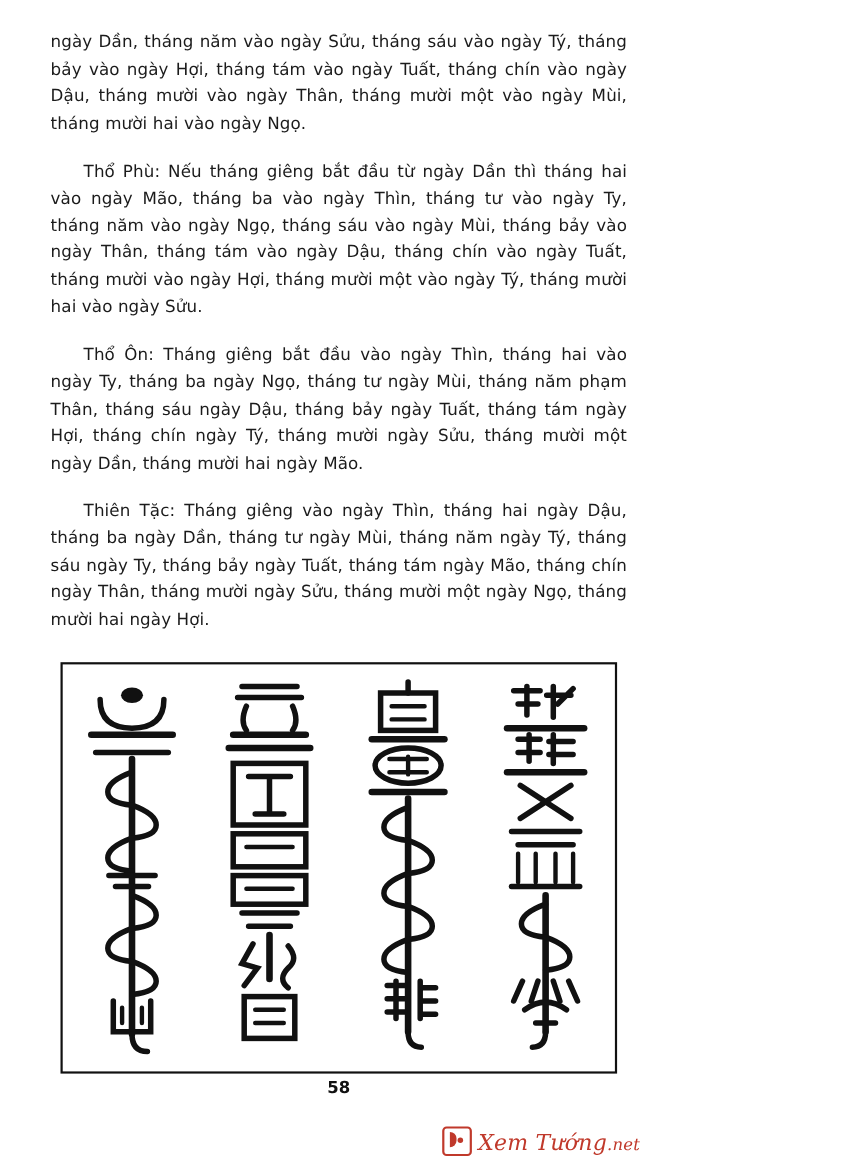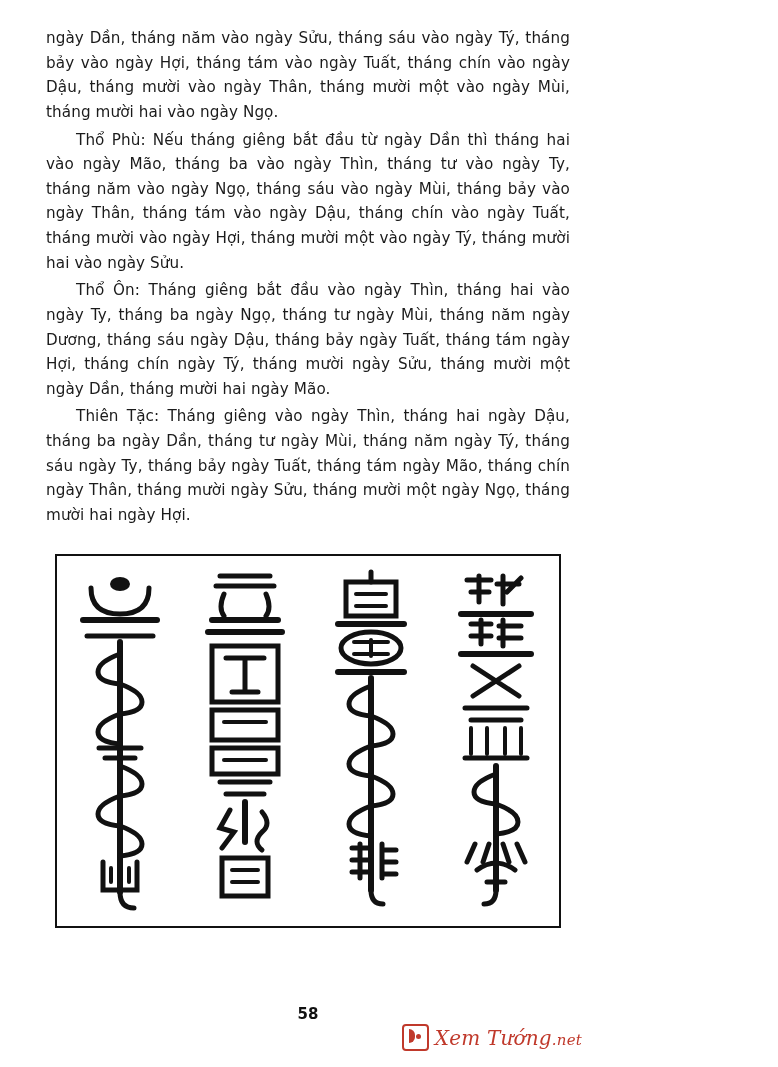--- a/index.html
+++ b/index.html
@@ -28,21 +28,21 @@
     line-height: 1.62;
     text-align: justify;
     color: #1b1b1b;
     letter-spacing: 0.1px;
   }
   .para {
     margin: 0 0 3px 0;
   }
   .para.indent {
     text-indent: 30px;
-    margin-top: 3px;
+    margin-top: 19px;
   }
   .figure-wrap {
     margin-top: 26px;
     display: flex;
     justify-content: center;
   }
   .figure-box {
     width: 506px;
     height: 374px;
     border: 2px solid #111;
@@ -84,21 +84,21 @@
     font-family: "DejaVu Serif", serif;
     font-style: italic;
     font-size: 13.4px;
     line-height: 1.56;
     text-align: justify;
     color: #1b1b1b;
     text-indent: 26px;
   }
   .page-number {
     position: absolute;
-    bottom: 44px;
+    bottom: 69px;
     left: 0;
     right: 0;
     text-align: center;
     font-family: "DejaVu Sans", sans-serif;
     font-weight: bold;
     font-size: 15px;
     color: #111;
   }
   .watermark {
     position: absolute;
@@ -149,21 +149,21 @@
   }
 </style>
 </head>
 <body>
 
 <div class="page">
 
   <div class="body-text">
     <p class="para">ngày Dần, tháng năm vào ngày Sửu, tháng sáu vào ngày Tý, tháng bảy vào ngày Hợi, tháng tám vào ngày Tuất, tháng chín vào ngày Dậu, tháng mười vào ngày Thân, tháng mười một vào ngày Mùi, tháng mười hai vào ngày Ngọ.</p>
     <p class="para indent">Thổ Phù: Nếu tháng giêng bắt đầu từ ngày Dần thì tháng hai vào ngày Mão, tháng ba vào ngày Thìn, tháng tư vào ngày Ty, tháng năm vào ngày Ngọ, tháng sáu vào ngày Mùi, tháng bảy vào ngày Thân, tháng tám vào ngày Dậu, tháng chín vào ngày Tuất, tháng mười vào ngày Hợi, tháng mười một vào ngày Tý, tháng mười hai vào ngày Sửu.</p>
-    <p class="para indent">Thổ Ôn: Tháng giêng bắt đầu vào ngày Thìn, tháng hai vào ngày Ty, tháng ba ngày Ngọ, tháng tư ngày Mùi, tháng năm ngày Dương, tháng sáu ngày Dậu, tháng bảy ngày Tuất, tháng tám ngày Hợi, tháng chín ngày Tý, tháng mười ngày Sửu, tháng mười một ngày Dần, tháng mười hai ngày Mão.</p>
+    <p class="para indent">Thổ Ôn: Tháng giêng bắt đầu vào ngày Thìn, tháng hai vào ngày Ty, tháng ba ngày Ngọ, tháng tư ngày Mùi, tháng năm phạm Thân, tháng sáu ngày Dậu, tháng bảy ngày Tuất, tháng tám ngày Hợi, tháng chín ngày Tý, tháng mười ngày Sửu, tháng mười một ngày Dần, tháng mười hai ngày Mão.</p>
     <p class="para indent">Thiên Tặc: Tháng giêng vào ngày Thìn, tháng hai ngày Dậu, tháng ba ngày Dần, tháng tư ngày Mùi, tháng năm ngày Tý, tháng sáu ngày Ty, tháng bảy ngày Tuất, tháng tám ngày Mão, tháng chín ngày Thân, tháng mười ngày Sửu, tháng mười một ngày Ngọ, tháng mười hai ngày Hợi.</p>
   </div>
 
   <div class="figure-wrap">
     <div class="figure-box">
       <div class="talisman-grid">
 
         <div class="talisman">
           <svg viewBox="0 0 118 362" xmlns="http://www.w3.org/2000/svg" fill="none" stroke="#111" stroke-width="4" stroke-linecap="round">
             <ellipse cx="59" cy="22" rx="10" ry="7" fill="#111" stroke="none"></ellipse>

